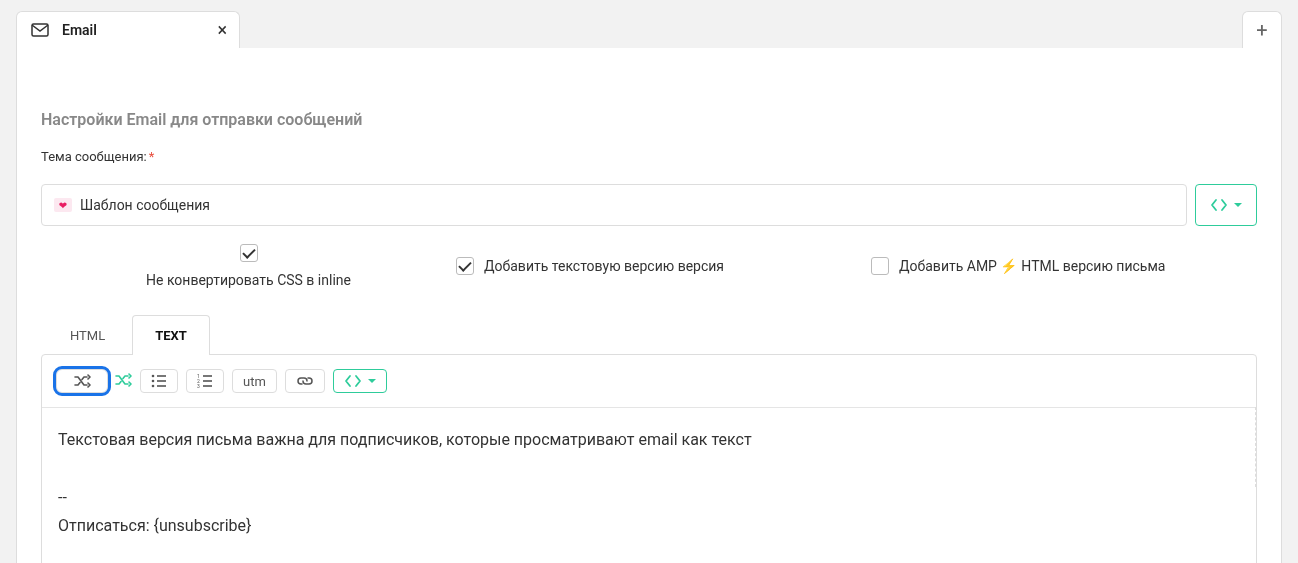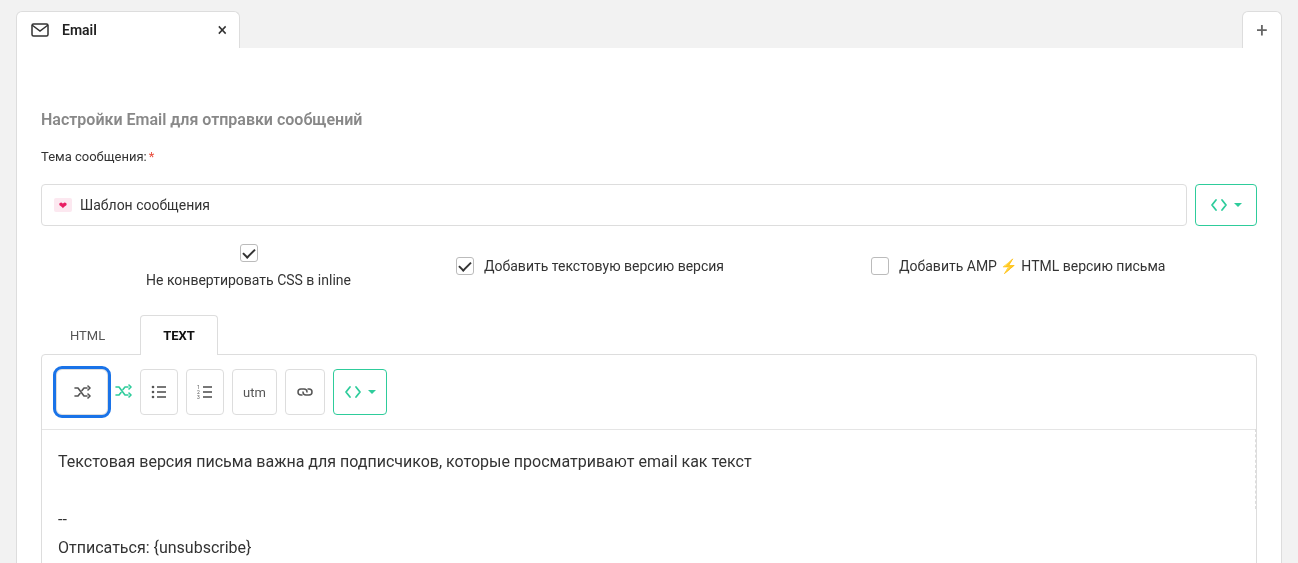--- a/index.html
+++ b/index.html
@@ -158,21 +158,21 @@
   content: "";
   width: 10px; height: 5px;
   border-left: 2px solid #333;
   border-bottom: 2px solid #333;
   transform: rotate(-45deg) translate(1px,-1px);
 }
 .check .clabel { color: #333; }
 .bolt { color: #f5a623; }
 .editor-tabs {
   display: flex;
-  gap: 12px;
+  gap: 4px;
   margin-left: 6px;
 }
 .etab {
   padding: 12px 22px;
   color: #555;
   font-size: 13px;
   cursor: pointer;
   border: 1px solid transparent;
   border-bottom: none;
   position: relative;
@@ -190,21 +190,21 @@
   border-radius: 4px;
   background: #fff;
 }
 .toolbar {
   display: flex;
   align-items: center;
   padding: 14px 14px;
   gap: 8px;
 }
 .tbtn {
-  height: 46px;
+  height: 24px;
   min-width: 36px;
   border: 1px solid #ddd;
   border-radius: 4px;
   background: #fff;
   display: flex;
   align-items: center;
   justify-content: center;
   cursor: pointer;
   color: #555;
   padding: 0 10px;

